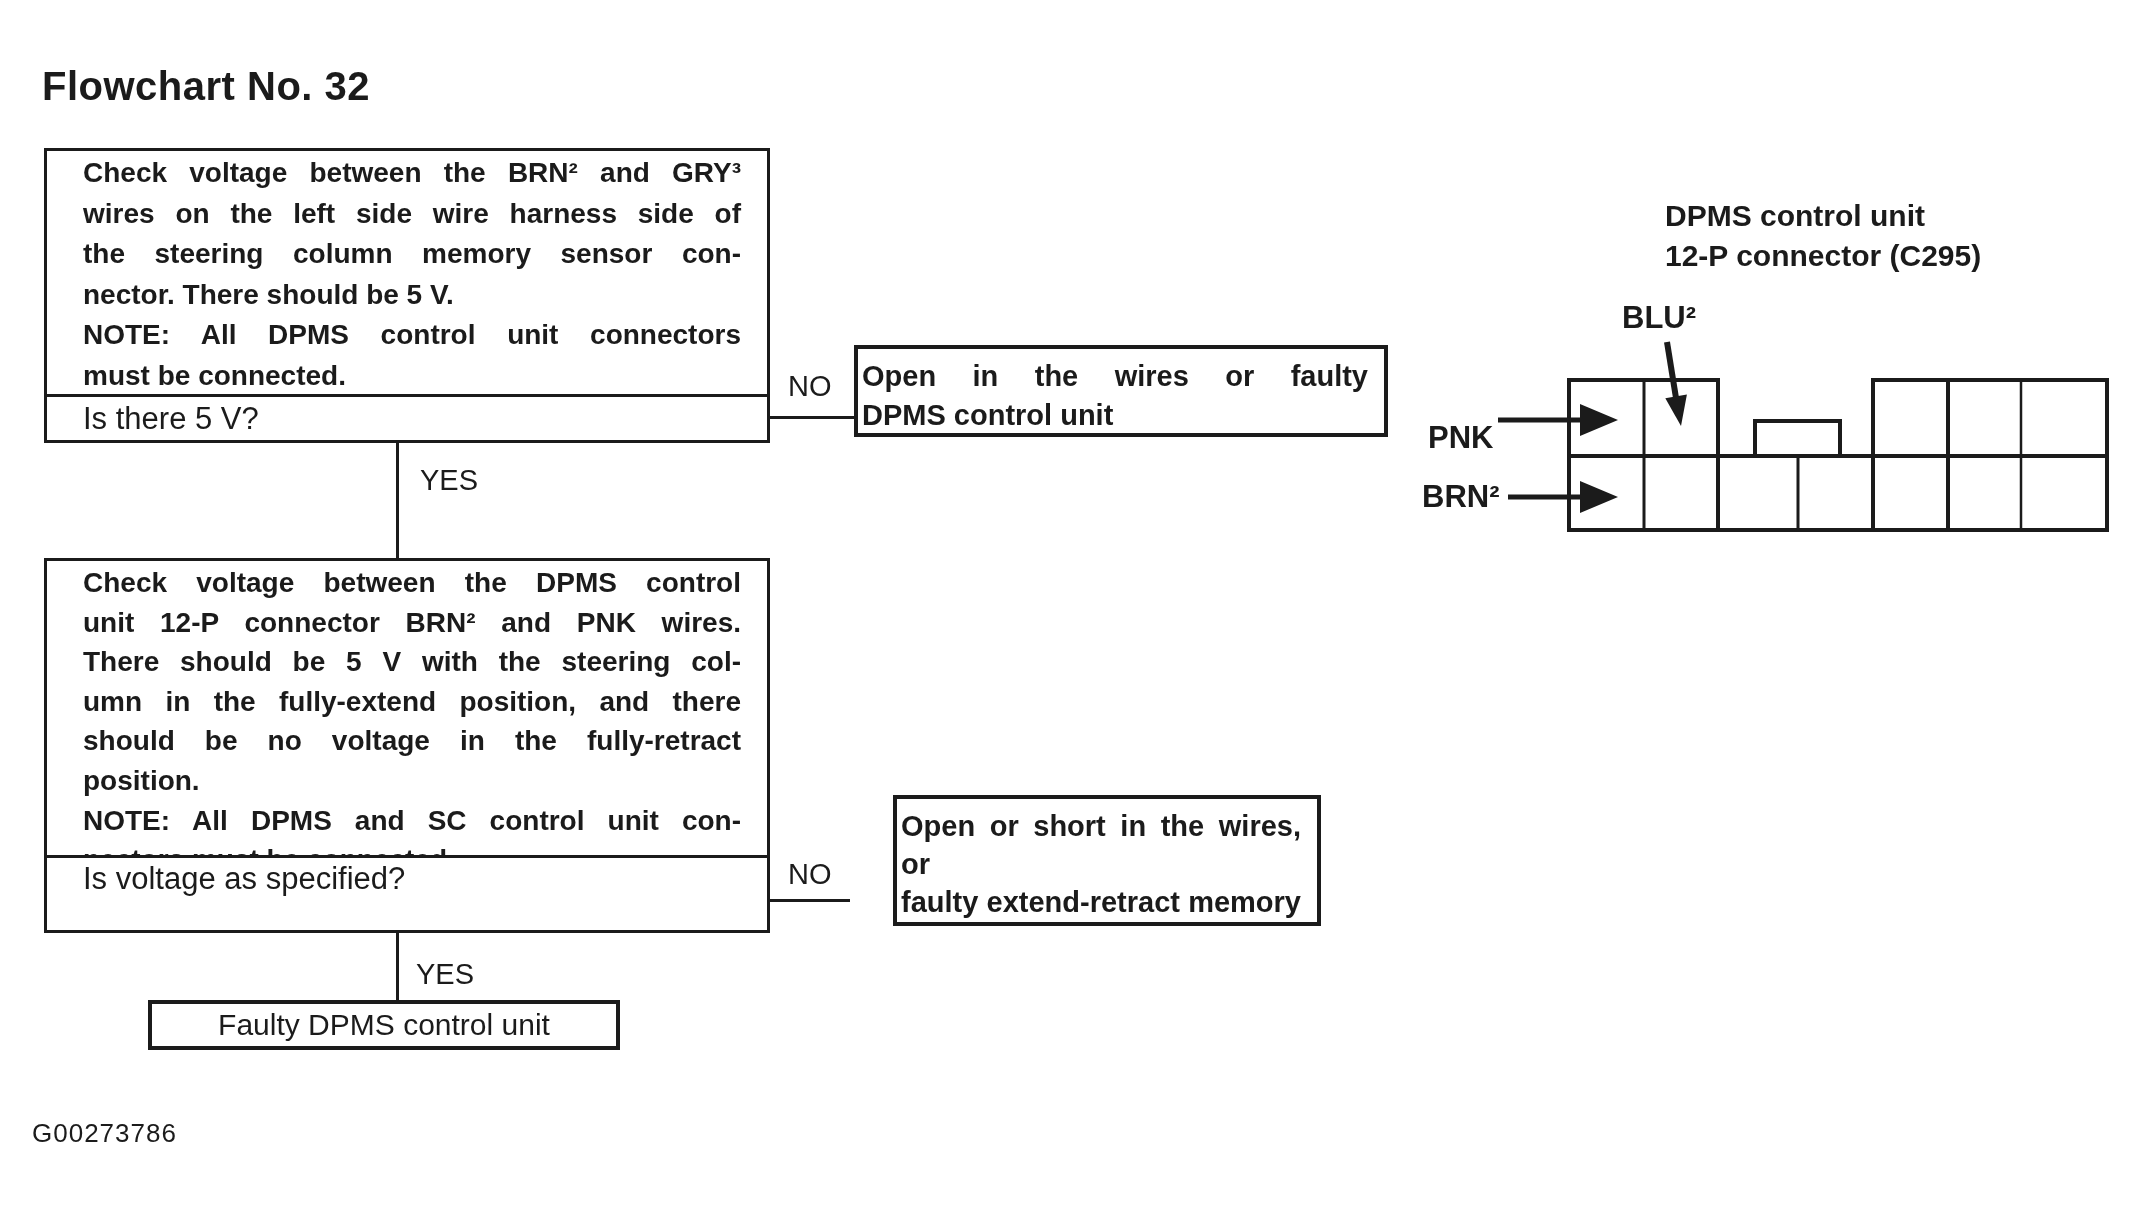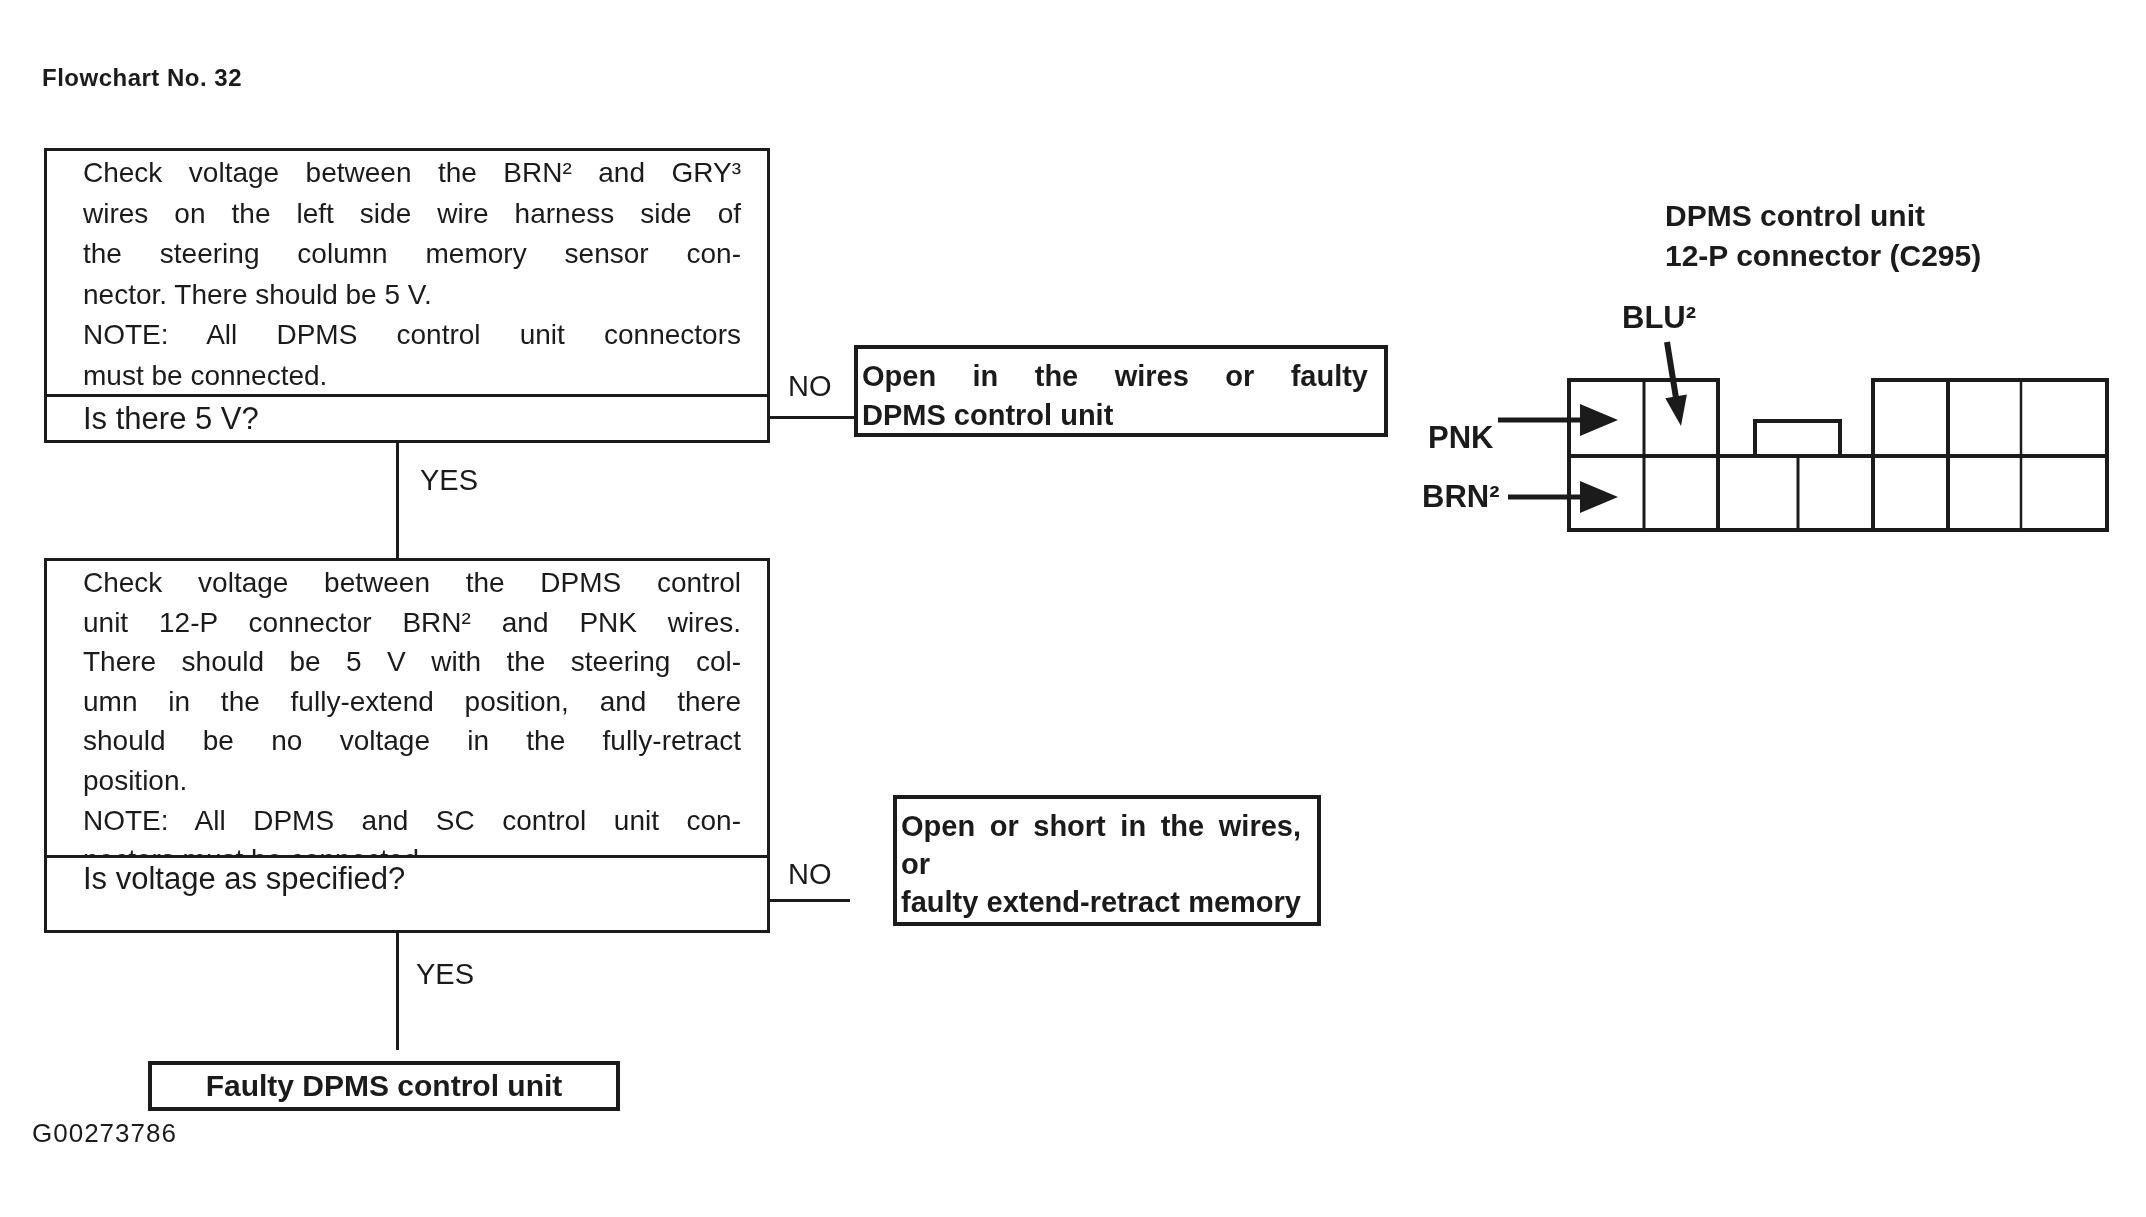--- a/index.html
+++ b/index.html
@@ -10,21 +10,21 @@
     height: 1217px;
     background: #ffffff;
     font-family: "Liberation Sans", "DejaVu Sans", sans-serif;
     color: #1b1b1b;
     overflow: hidden;
   }
   .title {
     position: absolute;
     left: 42px;
     top: 64px;
-    font-size: 24px;
+    font-size: 40px;
     font-weight: bold;
     letter-spacing: 0.5px;
   }
   .dbox {
     position: absolute;
     border: 3px solid #1b1b1b;
     background: #ffffff;
   }
   #box1 { left: 44px; top: 148px; width: 726px; height: 295px; }
   #box2 { left: 44px; top: 558px; width: 726px; height: 375px; }
@@ -39,41 +39,41 @@
   #box2 .dmain .tline { line-height: 39.6px; }
   .dq {
     border-top: 3px solid #1b1b1b;
     padding-left: 36px;
     font-size: 31px;
     display: flex;
     align-items: center;
   }
   #box1 .dq { height: 46px; }
   #box2 .dq { height: 44px; }
-  .tline { text-align: left; }
+  .tline { text-align: left; font-weight: bold; }
   .just { text-align: justify; text-align-last: justify; }
   .rbox {
     position: absolute;
     border: 4px solid #1b1b1b;
     background: #ffffff;
     font-weight: bold;
     font-size: 29px;
     padding: 8px 16px 0 4px;
     overflow: hidden;
   }
   #nobox1 { left: 854px; top: 345px; width: 534px; height: 92px; }
   #nobox1 .tline { line-height: 39px; }
   #nobox2 { left: 893px; top: 795px; width: 428px; height: 131px; }
   #nobox2 .tline { line-height: 38px; }
   .final {
     position: absolute;
-    left: 148px; top: 1061px; width: 472px; height: 50px;
+    left: 148px; top: 1000px; width: 472px; height: 50px;
     border: 4px solid #1b1b1b;
     background: #ffffff;
-    font-weight: bold;
+    font-weight: normal;
     font-size: 30px;
     text-align: center;
     line-height: 42px;
   }
   .hline { position: absolute; height: 3px; background: #1b1b1b; }
   #noline1 { left: 770px; top: 416px; width: 84px; }
   #noline2 { left: 770px; top: 899px; width: 80px; }
   .vline { position: absolute; width: 3px; background: #1b1b1b; }
   #yesline1 { left: 396px; top: 443px; height: 115px; }
   #yesline2 { left: 396px; top: 933px; height: 117px; }

